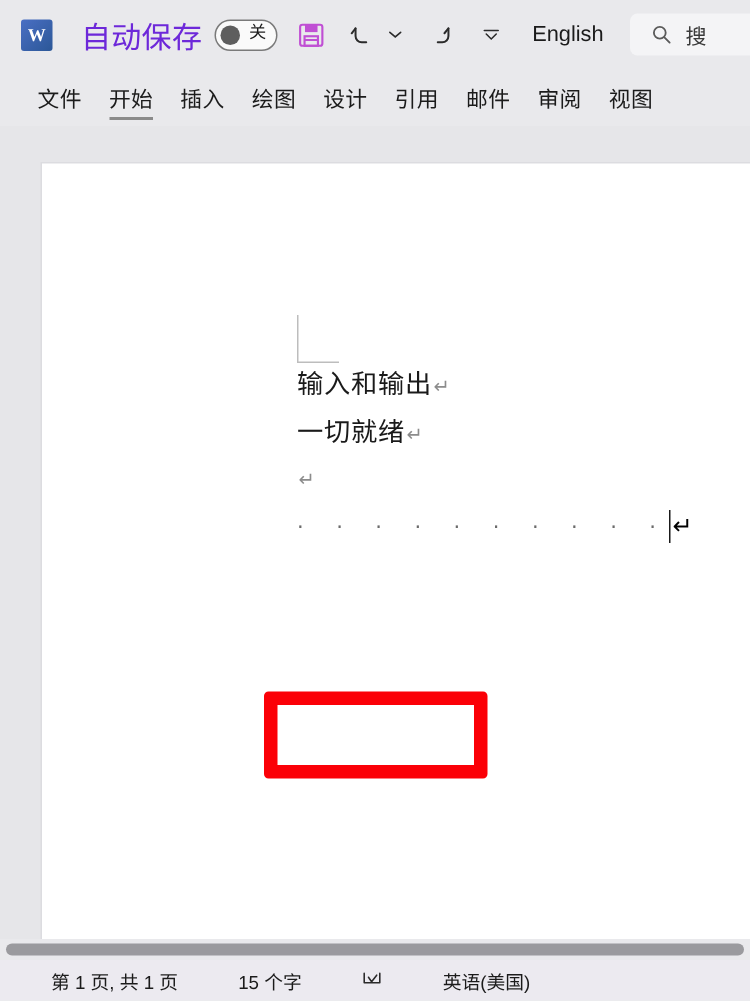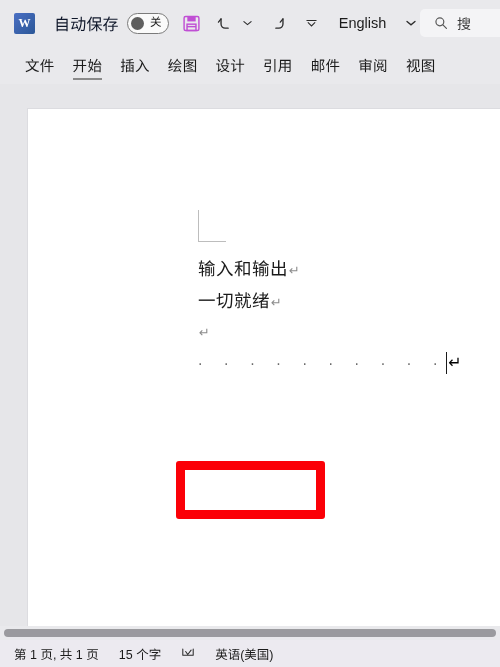--- a/index.html
+++ b/index.html
@@ -38,22 +38,22 @@
     background: linear-gradient(135deg,#4a6fc4 0%,#2b5797 100%);
     display: flex; align-items: center; justify-content: center;
     color: #fff;
     font-size: 12px;
     font-weight: bold;
     font-family: "Liberation Serif", serif;
     flex: 0 0 auto;
   }
   .autosave-label {
     margin-left: 19px;
-    font-size: 16px;
-    color: #0f172a;
+    font-size: 20px;
+    color: #6d28d9;
     white-space: nowrap;
     letter-spacing: .2px;
   }
   .toggle {
     margin-left: 8px;
     width: 42px; height: 21px;
     border-radius: 11px;
     border: 1.2px solid #7a7a7a;
     background: #fafafa;
     display: flex;
@@ -175,21 +175,20 @@
     width: 28px;
     height: 32px;
     border-left: 1.4px solid #bdbdbd;
     border-bottom: 1.4px solid #bdbdbd;
   }
   .doc-body {
     position: absolute;
     left: 170px;
     top: 133px;
     width: 300px;
-    margin-top: 12px;
   }
   .doc-line {
     font-family: "DejaVu Sans", sans-serif;
     font-size: 17.5px;
     line-height: 30px;
     color: #1a1a1a;
     white-space: nowrap;
     letter-spacing: .5px;
   }
   .doc-line .pilcrow {
@@ -260,21 +259,21 @@
     flex: 0 0 27px;
     background: #eceaf0;
     display: flex;
     align-items: center;
     padding-left: 14px;
     font-size: 12.5px;
     color: #1b1b1b;
     white-space: nowrap;
     position: relative;
   }
-  .status-item { margin-right: 20px; display: flex; align-items: center; gap: 5px; }
+  .status-item { margin-right: 20px; display: flex; align-items: center; gap: 5px; margin-left: 20px; }
   .status-item.access {
     position: absolute;
     left: 332px;
     margin-right: 0;
   }
   svg { display: block; }
 </style>
 </head>
 <body>
 

